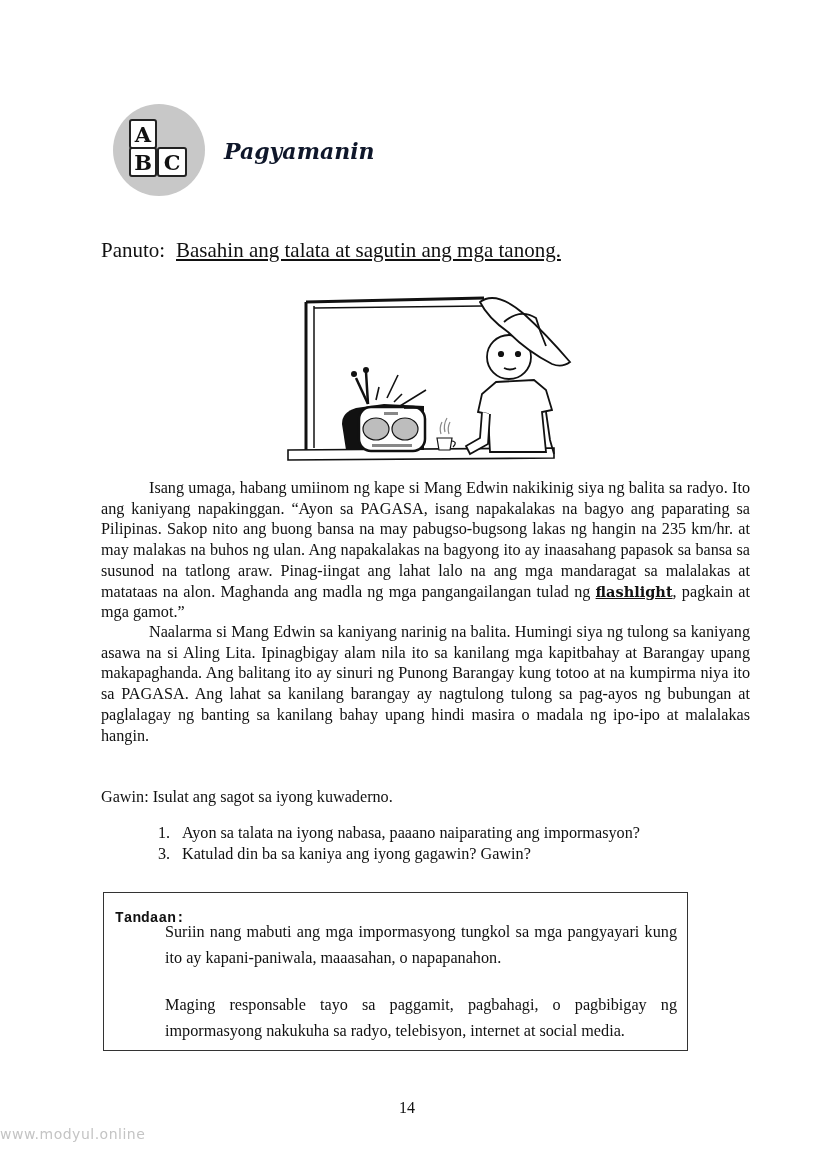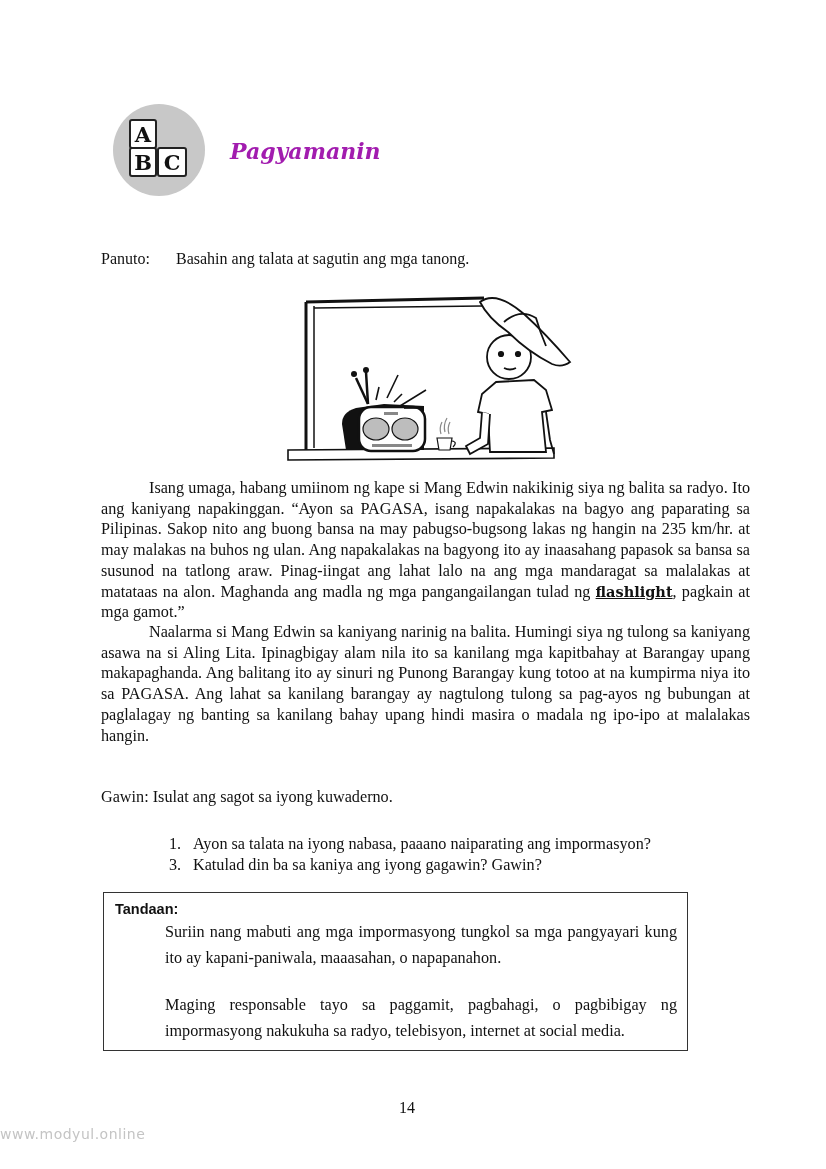--- a/index.html
+++ b/index.html
@@ -2,47 +2,47 @@
 <html><head>
   <meta charset="utf-8">
   <style>
     html, body { margin: 0; padding: 0; background: #ffffff; }
     body { width: 826px; height: 1169px; position: relative; overflow: hidden; color: #111; }
 
     
     .header { position: absolute; left: 113px; top: 104px; height: 92px; }
     .abc-icon { position: absolute; left: 0; top: 0; width: 92px; height: 92px; }
     .section-title { position: absolute; left: 111px; top: 34px; white-space: nowrap;
-      font-family: "DejaVu Serif", serif; font-weight: bold; font-style: italic; font-size: 22px; color: #a21caf; margin-left: 6px; }
+      font-family: "DejaVu Serif", serif; font-weight: bold; font-style: italic; font-size: 22px; color: #0f172a; }
 
     
-    .panuto { position: absolute; left: 101px; top: 250px; font-family: "Liberation Serif", serif; font-size: 16px; }
+    .panuto { position: absolute; left: 101px; top: 238px; font-family: "Liberation Serif", serif; font-size: 21px; text-decoration: underline; }
     .panuto .lbl { display: inline-block; width: 75px; }
 
     
     .illustration { position: absolute; left: 284px; top: 262px; width: 290px; height: 205px; }
 
     
     .para { position: absolute; left: 101px; width: 649px; font-family: "Liberation Serif", serif;
       font-size: 16.2px; line-height: 20.7px; text-align: justify; margin: 0; }
     .para .indent { display: inline-block; width: 48px; }
     .para b { font-family: "DejaVu Serif", serif; font-size: 14.5px; text-decoration: underline; }
     .p1 { top: 478px; }
     .p2 { top: 622px; }
 
     .gawin { position: absolute; left: 101px; top: 788px; font-family: "Liberation Serif", serif; font-size: 16.2px; }
-    .questions { position: absolute; left: 153px; top: 818px; margin: 16px; padding: 0; list-style: none;
+    .questions { position: absolute; left: 153px; top: 818px; margin: 5px; padding: 0; list-style: none;
       font-family: "Liberation Serif", serif; font-size: 16.2px; line-height: 20.8px; }
     .questions li { white-space: nowrap; }
     .questions .num { display: inline-block; width: 24px; }
 
     
     .tandaan { position: absolute; left: 103px; top: 892px; width: 585px; height: 159px;
       border: 1.6px solid #333; box-sizing: border-box; }
-    .tandaan-title { position: absolute; left: 11px; top: 8px; font-family: Liberation Sans, sans-serif;
+    .tandaan-title { position: absolute; left: 11px; top: 17px; font-family: Liberation Mono, monospace;
       font-weight: bold; font-size: 14.5px; }
     .tandaan-text { position: absolute; left: 61px; width: 512px; margin: 0;
       font-family: "Liberation Serif", serif; font-size: 16.2px; line-height: 26px; text-align: justify; }
     .t1 { top: 26px; }
     .t2 { top: 99px; }
 
     
     .page-number { position: absolute; left: 0; width: 814px; top: 1099px; text-align: center;
       font-family: "Liberation Serif", serif; font-size: 16px; }
     .watermark { position: absolute; left: 0; width: 826px; top: 1126px; text-align: left;

